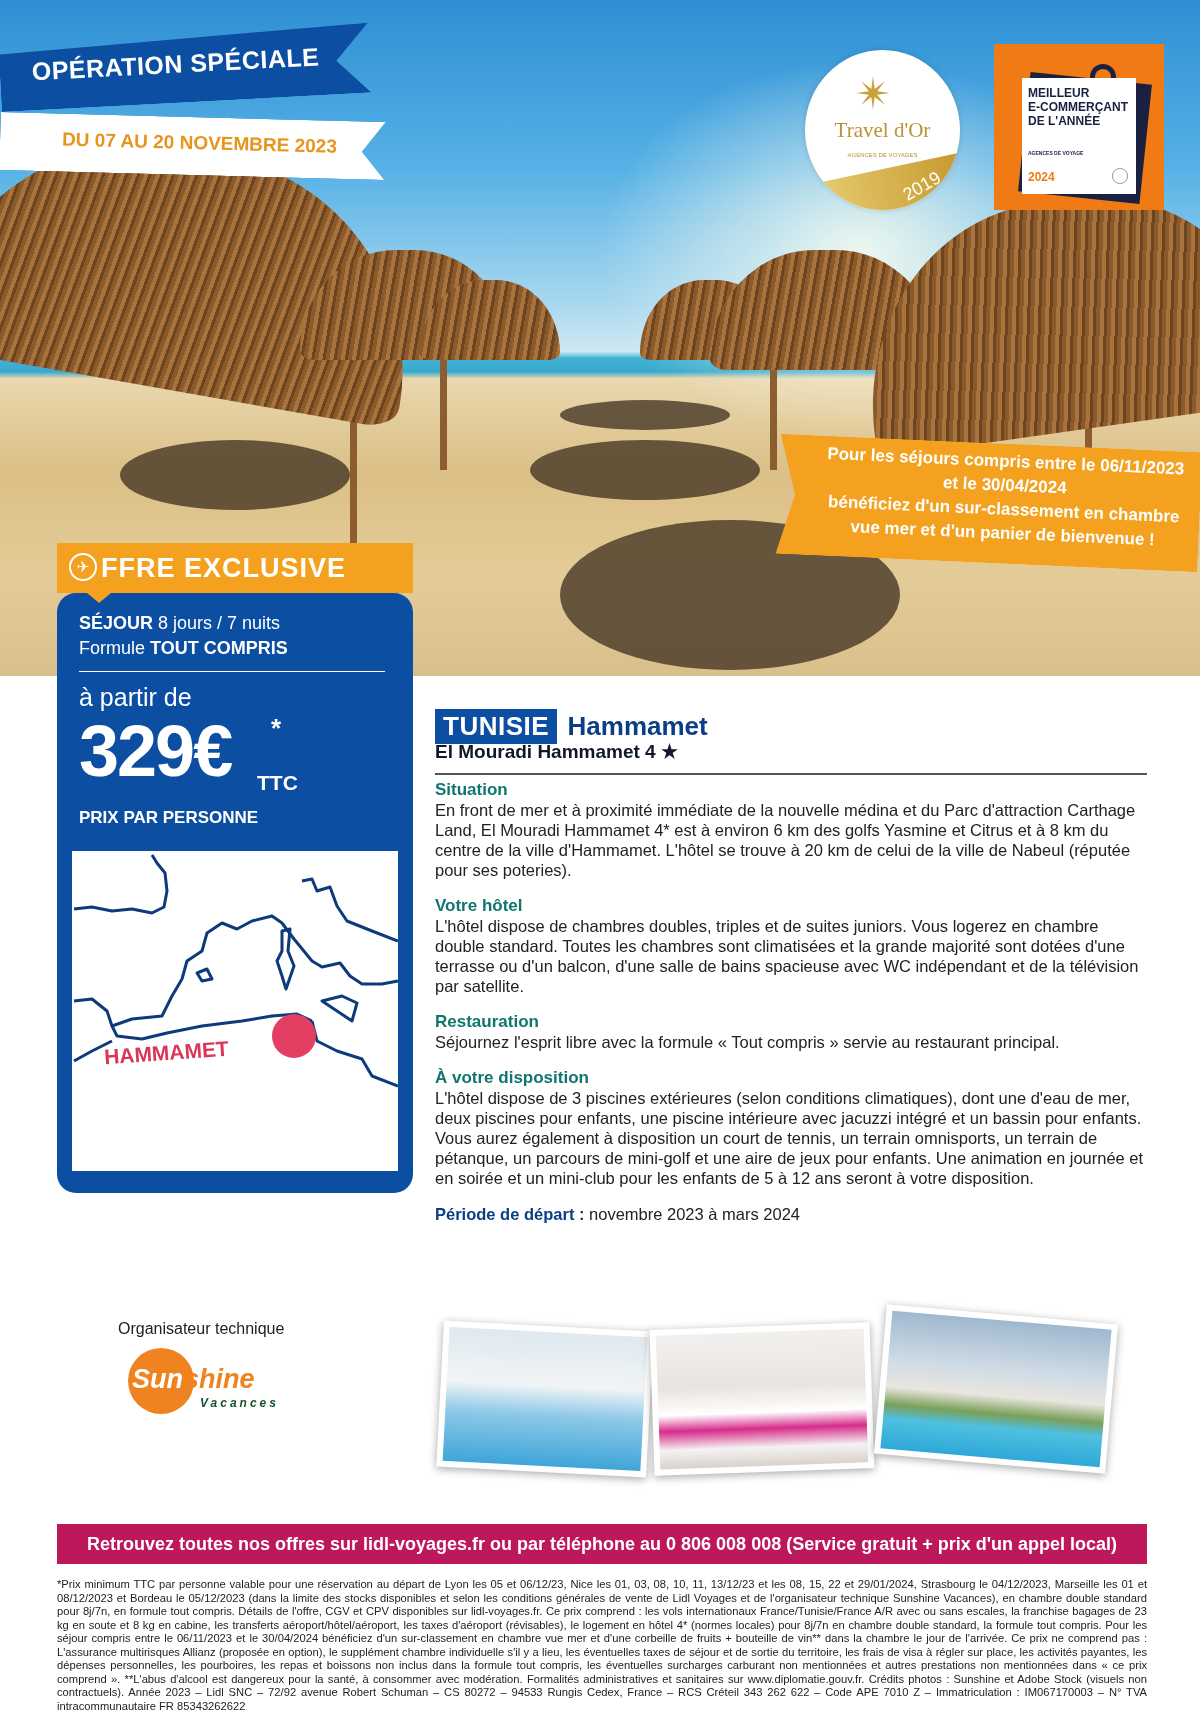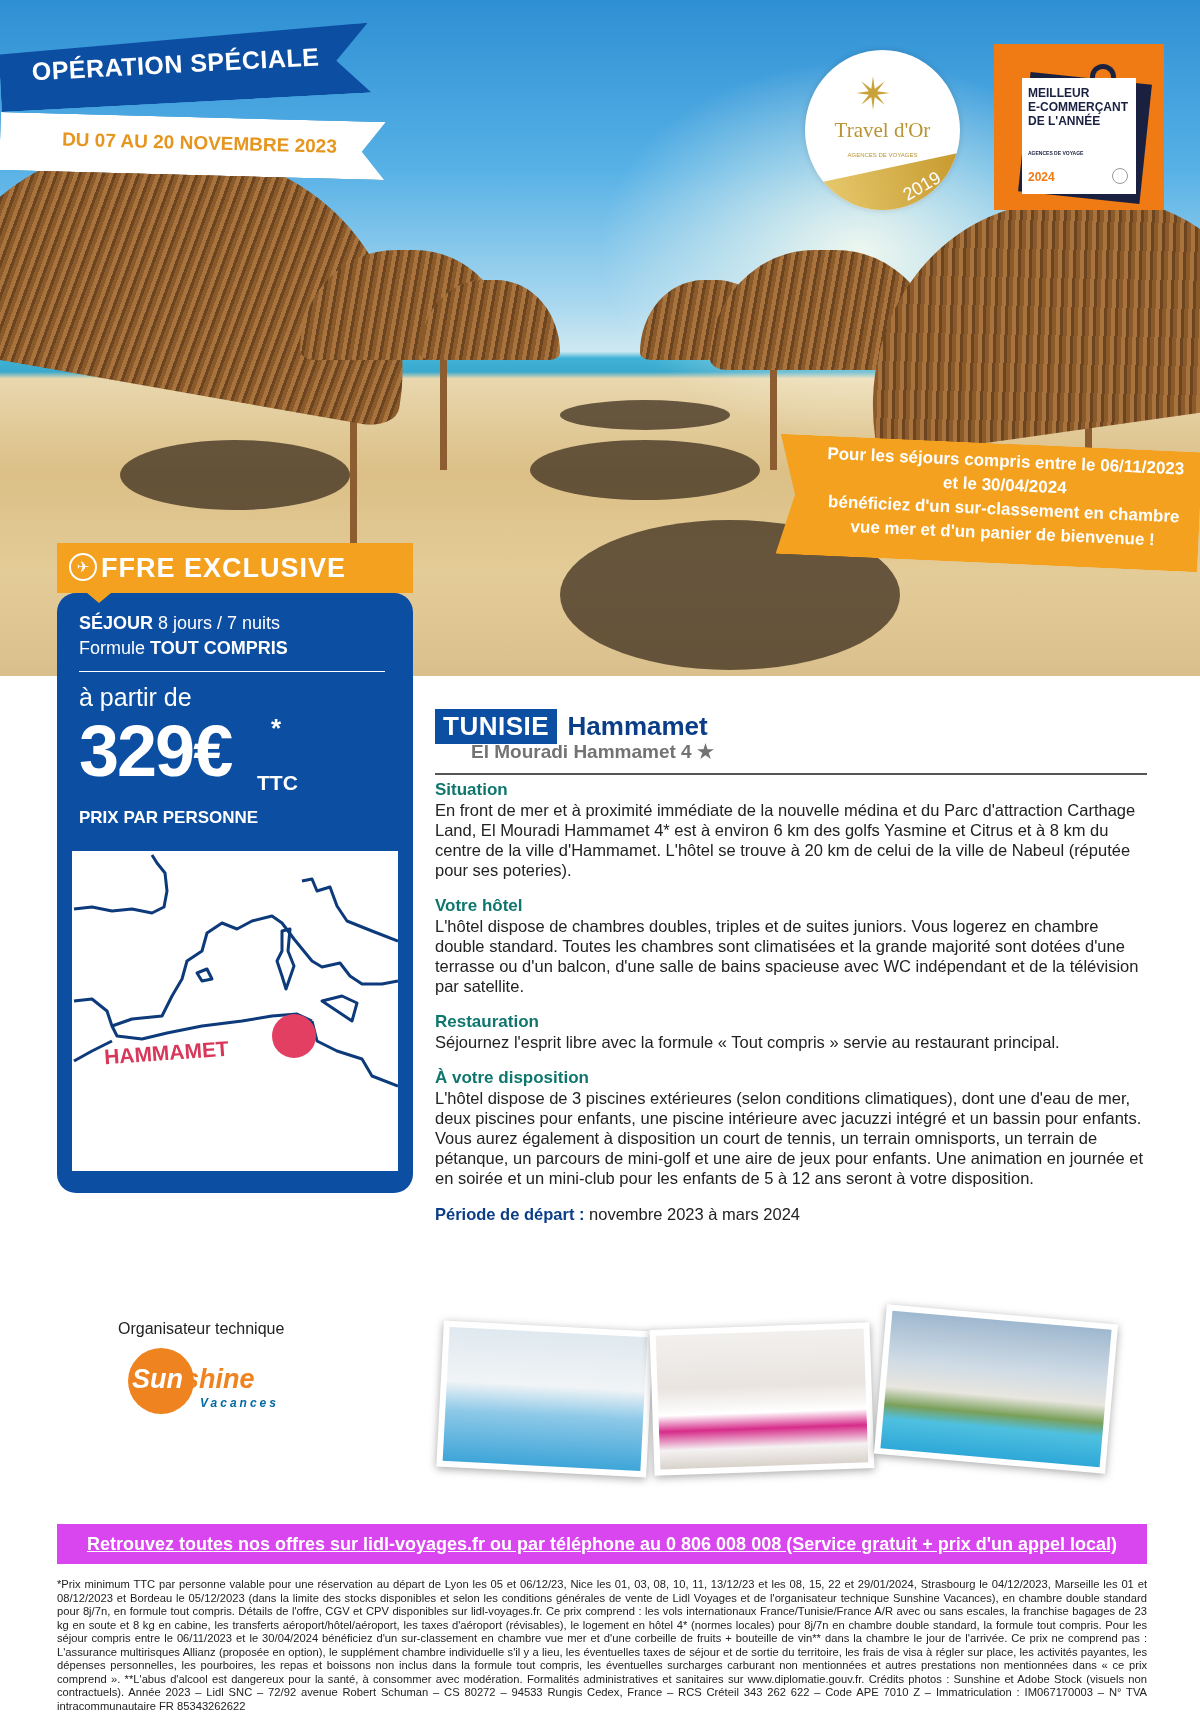--- a/index.html
+++ b/index.html
@@ -51,45 +51,45 @@
   .offer-panel .ppp { position: absolute; left: 22px; top: 215px; font-size: 17px; font-weight: 700; }
   .map-box { position: absolute; left: 15px; top: 258px; width: 326px; height: 320px; background: #fff; overflow: hidden; }
   .map-box svg { position: absolute; left: 0; top: 0; }
   .map-label { position: absolute; left: 32px; top: 190px; color: #d9375a; font-weight: 700; font-size: 21px; transform: rotate(-4deg); }
 
   .org-label { position: absolute; left: 118px; top: 1320px; font-size: 16px; color: #222; }
   .sunshine { position: absolute; left: 128px; top: 1348px; width: 180px; height: 70px; }
   .sunshine .disc { position: absolute; left: 0; top: 0; width: 66px; height: 66px; border-radius: 50%; background: #ee8320; }
   .sunshine .sun { position: absolute; left: 4px; top: 16px; color: #fff; font-weight: 700; font-style: italic; font-size: 27px; }
   .sunshine .shine { position: absolute; left: 56px; top: 16px; color: #ee8320; font-weight: 700; font-style: italic; font-size: 27px; }
-  .sunshine .vac { position: absolute; left: 72px; top: 48px; color: #0369a1; font-weight: 700; font-style: italic; font-size: 12px; letter-spacing: 3px; }
+  .sunshine .vac { position: absolute; left: 72px; top: 48px; color: #14532d; font-weight: 700; font-style: italic; font-size: 12px; letter-spacing: 3px; }
 
   .dest { position: absolute; left: 435px; top: 709px; }
   .dest .country { display: inline-block; background: #0b4ea2; color: #fff; font-weight: 700; font-size: 26px; padding: 2px 8px; letter-spacing: 0.5px; }
   .dest .city { display: inline-block; color: #0b3e86; font-weight: 700; font-size: 26px; margin-left: 6px; }
-  .hotel { position: absolute; left: 435px; top: 740px; color: #737373; font-weight: 700; font-size: 19px; margin-left: 36px; }
+  .hotel { position: absolute; left: 435px; top: 740px; color: #0f172a; font-weight: 700; font-size: 19px; }
   .rule { position: absolute; left: 435px; top: 773px; width: 712px; height: 2px; background: #555; }
   .content { position: absolute; left: 435px; top: 780px; width: 712px; font-size: 16.5px; line-height: 20px; color: #222; }
   .content h3 { color: #0f766e; font-size: 17px; font-weight: 700; margin-top: 16px; }
   .content h3:first-child { margin-top: 0; }
   .content p { margin: 0; }
   .depart { margin-top: 16px; }
   .depart b { color: #0b3e86; }
 
   .photos { position: absolute; left: 430px; top: 1312px; width: 770px; height: 160px; }
   .photo { position: absolute; background: #fff; padding: 6px; box-shadow: 0 2px 8px rgba(0,0,0,.35); }
   .photo .img { width: 100%; height: 100%; }
   .p1 { left: 10px; top: 14px; width: 210px; height: 146px; transform: rotate(3deg); }
   .p1 .img { background: linear-gradient(180deg, #dfe9ef 0%, #f1f4f6 40%, #8ec9e8 62%, #3ea5d8 100%); }
   .p2 { left: 222px; top: 14px; width: 220px; height: 146px; transform: rotate(-2deg); }
   .p2 .img { background: linear-gradient(180deg, #f2f0ee 0%, #e9e4e0 40%, #ffffff 60%, #d72c8a 72%, #f4f2f2 86%, #d9d2cb 100%); }
   .p3 { left: 450px; top: 2px; width: 232px; height: 150px; transform: rotate(5deg); }
   .p3 .img { background: linear-gradient(180deg, #9fb8cf 0%, #cfdbe5 35%, #e8e6df 55%, #7aa05a 68%, #4fc0e0 78%, #2ea8d8 100%); }
 
-  .bottom-bar { position: absolute; left: 57px; top: 1524px; width: 1090px; height: 40px; background: #d946ef; color: #fff; font-weight: 700; font-size: 18px; text-align: center; line-height: 40px; text-decoration: underline; }
+  .bottom-bar { position: absolute; left: 57px; top: 1524px; width: 1090px; height: 40px; background: #be185d; color: #fff; font-weight: 700; font-size: 18px; text-align: center; line-height: 40px; }
   .legal { position: absolute; left: 57px; top: 1578px; width: 1090px; font-size: 11.2px; line-height: 13.5px; color: #222; text-align: justify; height: 142px; overflow: hidden; }
 </style>
 </head>
 <body>
 
 <div class="hero">
   <div class="sunglow"></div>
   <div class="shadow" style="left:560px;top:520px;width:340px;height:150px;"></div>
   <div class="shadow" style="left:120px;top:440px;width:230px;height:70px;"></div>
   <div class="shadow" style="left:530px;top:440px;width:230px;height:60px;"></div>

